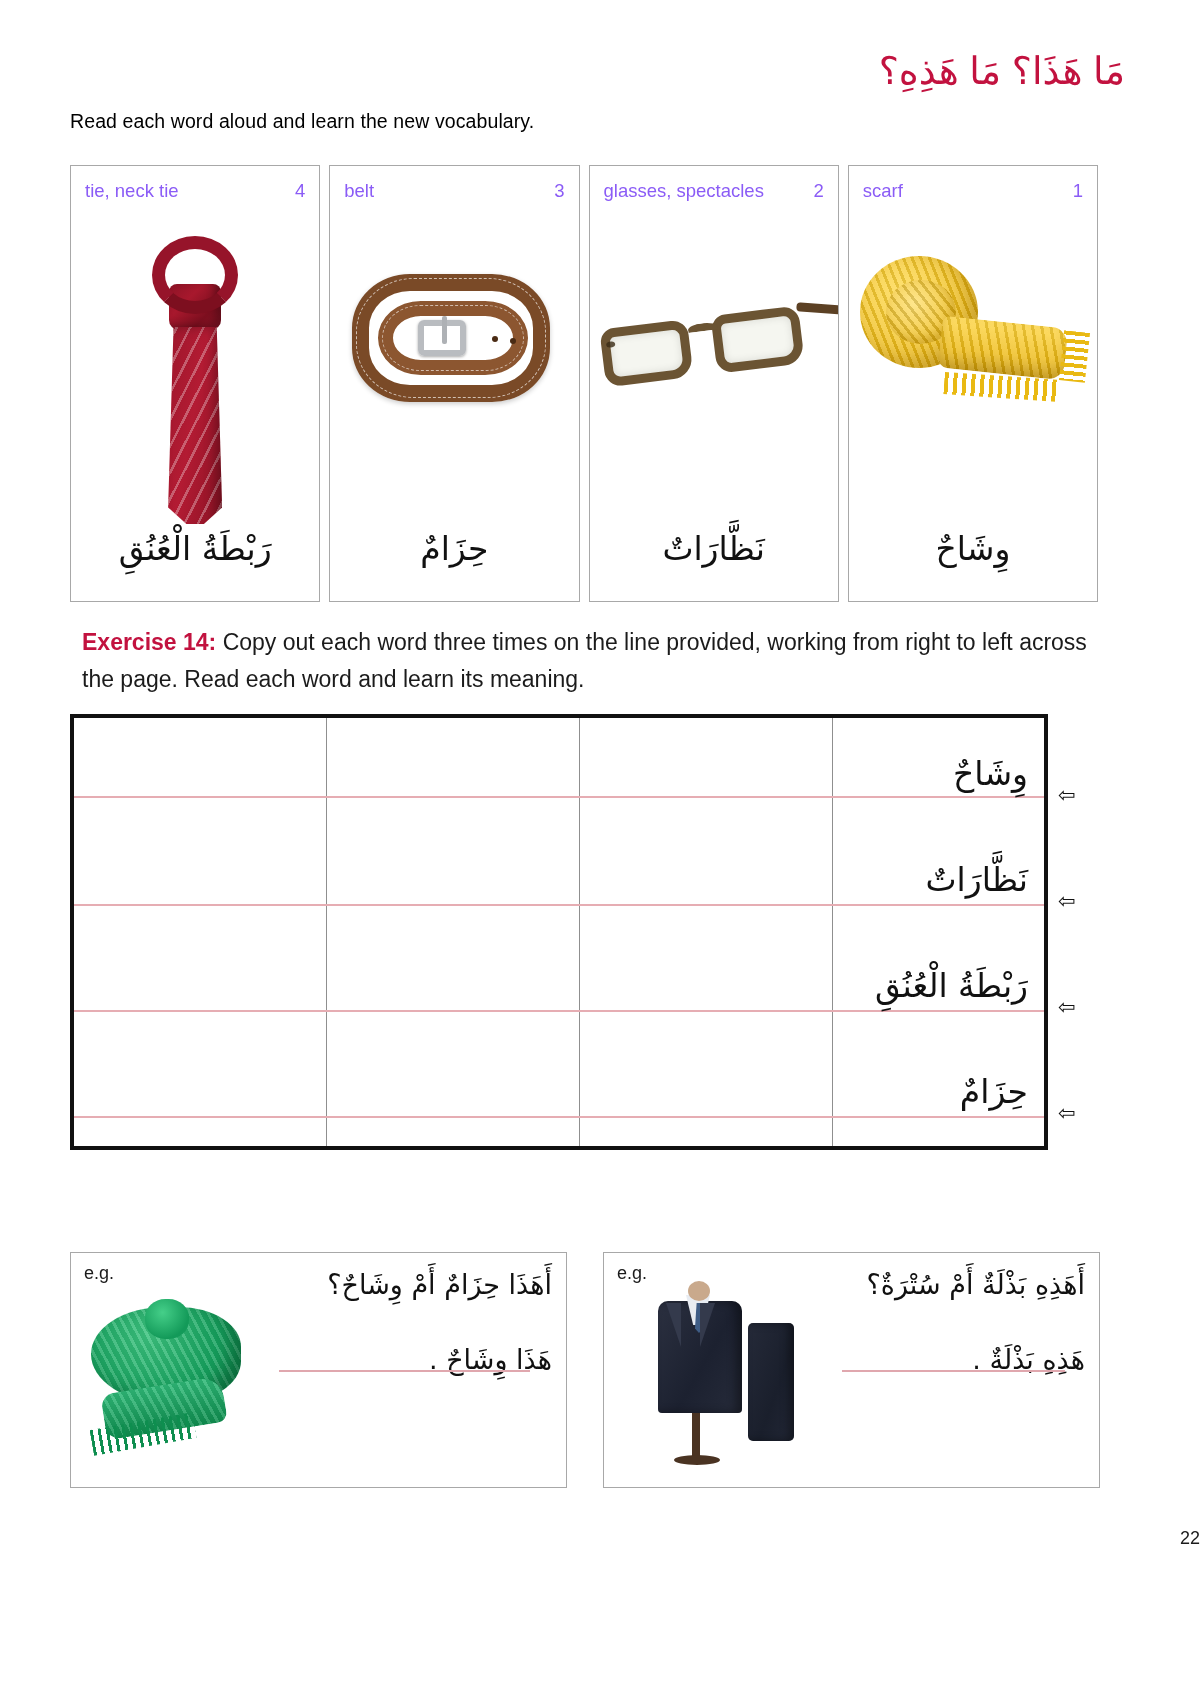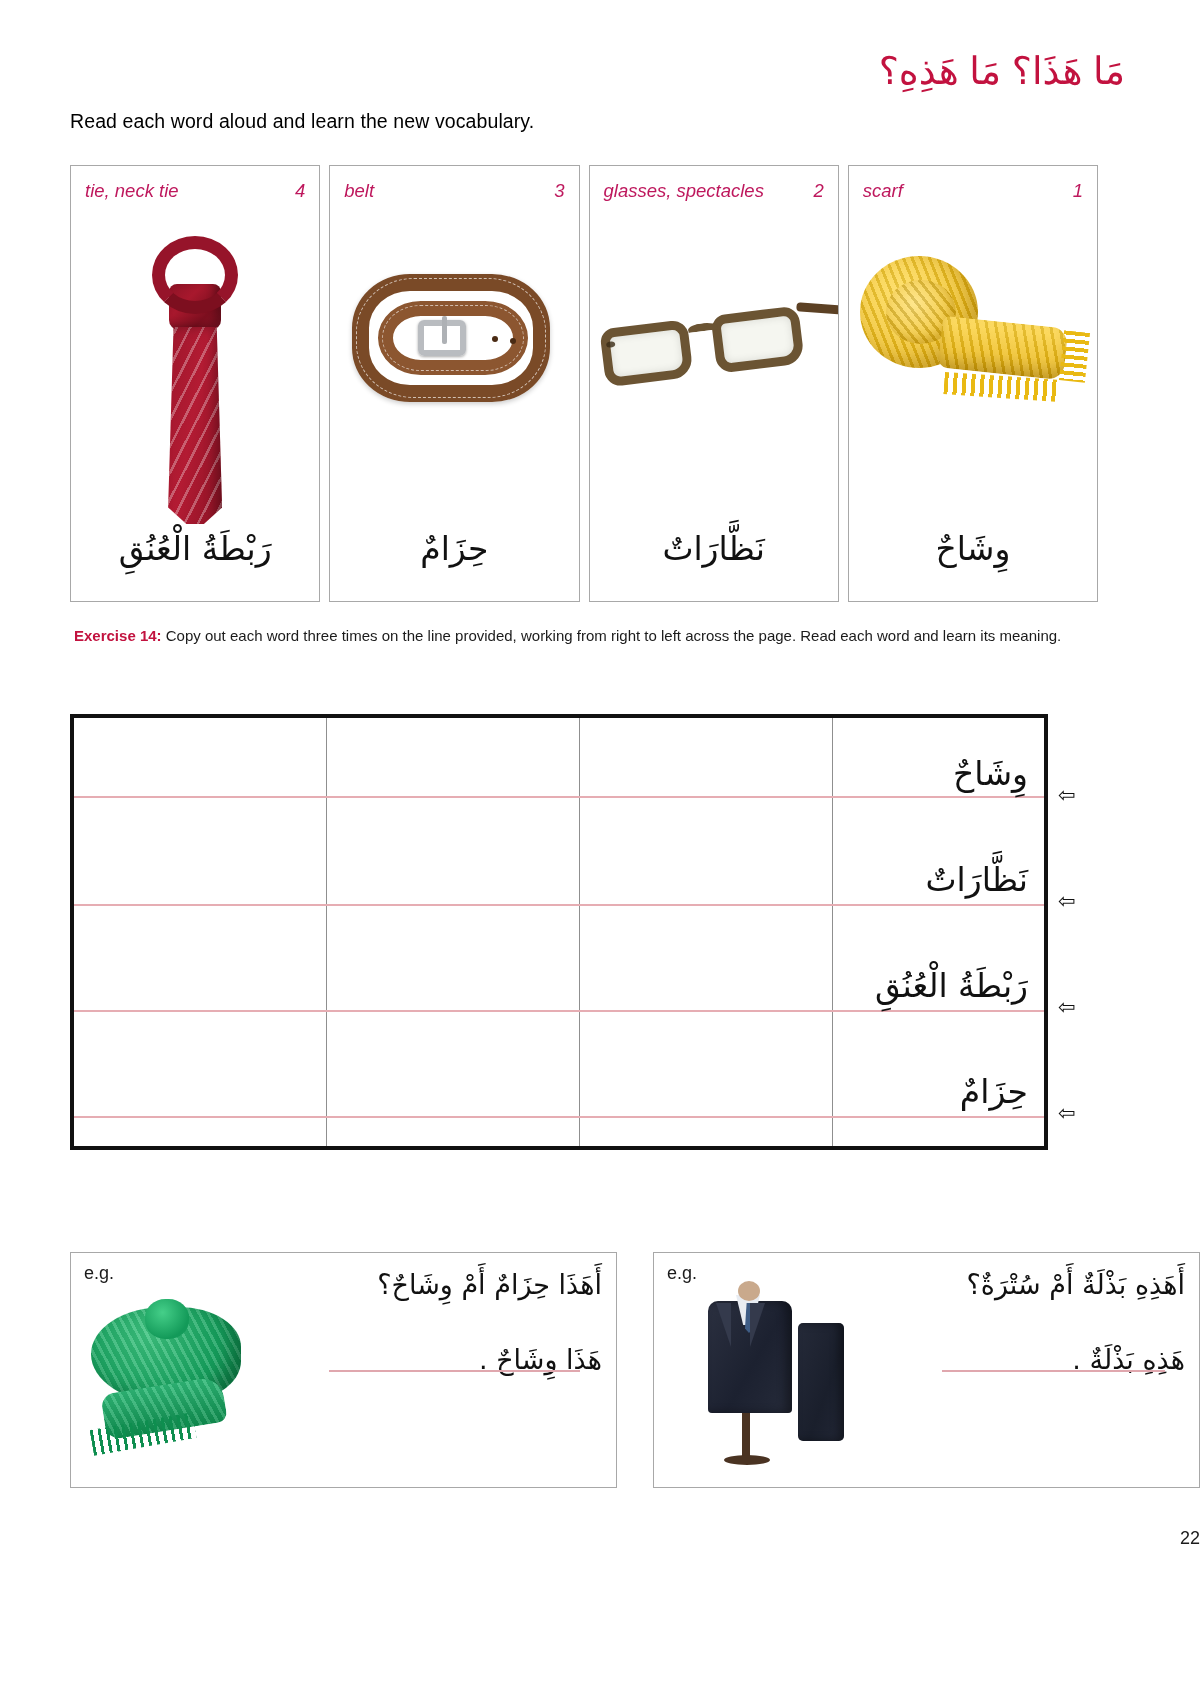--- a/index.html
+++ b/index.html
@@ -50,22 +50,21 @@
     position:relative;
     display:flex;
     flex-direction:column;
   }
   .vocab-head{
     display:flex;
     justify-content:space-between;
     align-items:baseline;
     padding:14px 14px 0 14px;
     font-size:18.5px;
-    color:#be185d;
-    font-style:italic;
+    color:#8b5cf6;
   }
   .vocab-head .num{ font-size:18.5px; }
   .vocab-art{
     flex:1 1 auto;
     position:relative;
     overflow:hidden;
   }
   .vocab-word{
     text-align:center;
     font-family:"DejaVu Sans", sans-serif;
@@ -220,22 +219,22 @@
     background:repeating-linear-gradient(180deg,#e9b913 0 4px, transparent 4px 8px);
   }
   .sc-fringe2{
     position:absolute; left:96px; top:126px; width:116px; height:22px;
     transform:rotate(4deg);
     background:repeating-linear-gradient(90deg,#e9b913 0 4px, transparent 4px 9px);
   }
 
   
   .ex-block{
-    position:absolute; left:74px; width:1030px;
-    font-size:15px; line-height:1.62;
+    position:absolute; left:82px; width:1030px;
+    font-size:23px; line-height:1.62;
   }
   .ex-label{ color:#c2123f; font-weight:700; }
 
   
   .grid-box{
     position:absolute;
     left:70px; top:714px;
     width:978px; height:436px;
     border:4px solid #111;
     background:#fff;
@@ -259,21 +258,21 @@
     position:absolute;
     left:1058px;
     font-size:21px;
     color:#111;
     line-height:1;
   }
 
   
   .eg-row{
     position:absolute; left:70px; top:1252px;
-    width:1130px; height:236px;
+    width:1030px; height:236px;
     display:flex; gap:36px;
   }
   .eg-card{
     flex:1 1 0;
     border:1.4px solid #a8a8a8;
     background:#fff;
     position:relative;
     overflow:hidden;
   }
   .eg-label{

